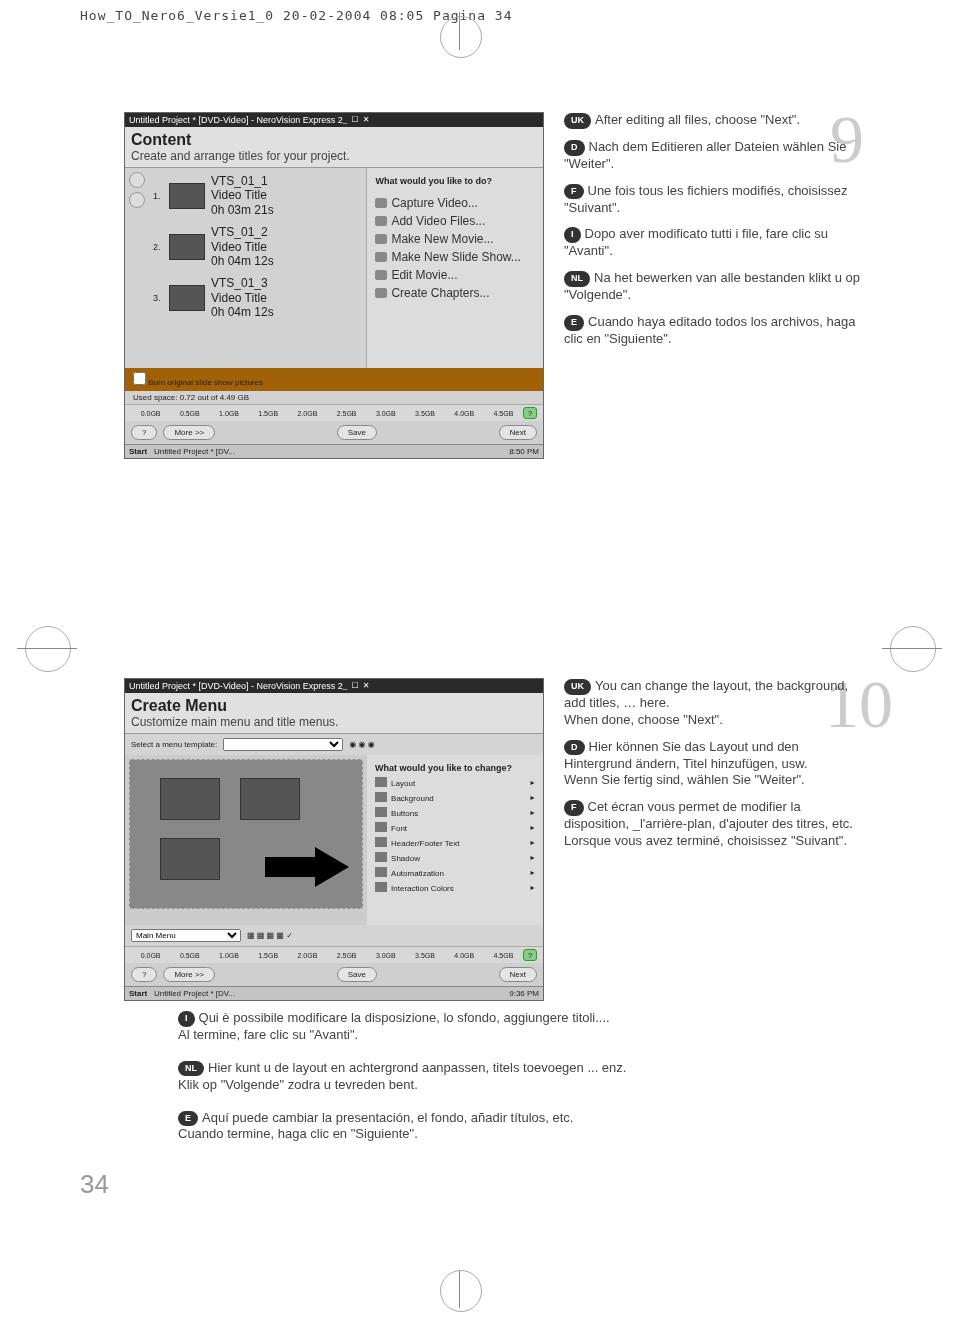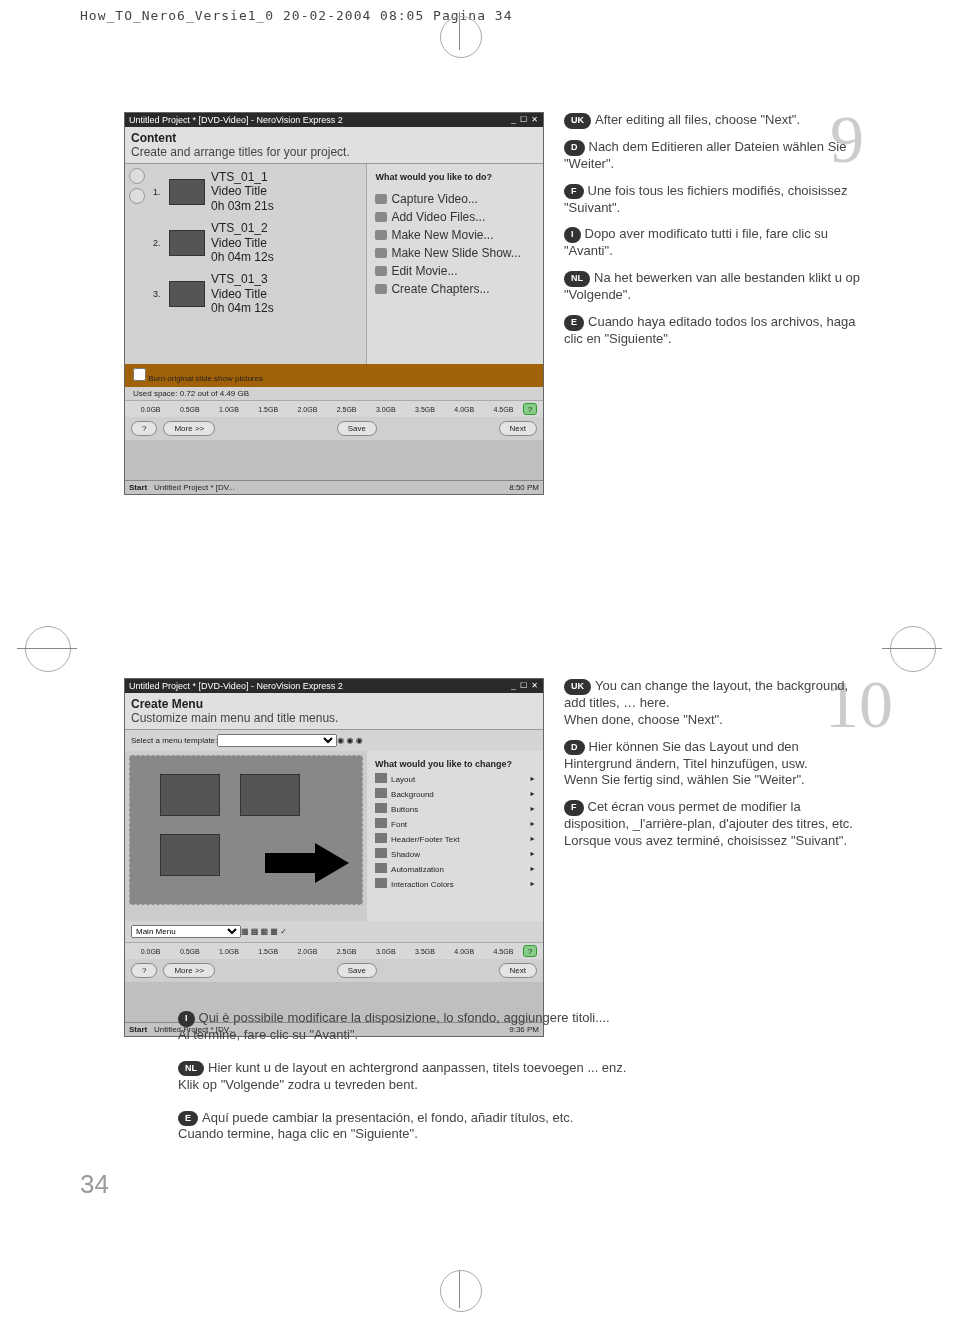--- a/index.html
+++ b/index.html
@@ -20,56 +20,56 @@
   .side-mark { position: absolute; width: 44px; height: 44px; }
   .side-mark::before { content: ""; position: absolute; width: 44px; height: 44px; border: 1px solid #aaa; border-radius: 50%; }
   .side-mark::after { content: ""; position: absolute; width: 60px; height: 1px; background: #888; top: 22px; left: -8px; }
   .side-left { top: 626px; left: 25px; }
   .side-right { top: 626px; right: 20px; }
 
   .section { position: absolute; display: flex; }
   .section1 { top: 112px; left: 124px; width: 740px; }
   .section2 { top: 678px; left: 124px; width: 740px; }
   .screenshot { width: 420px; background: #bfbfbf; border: 1px solid #666; font-size: 9px; color: #222; }
-  .titlebar { background: #2a2a2a; color: #fff; padding: 2px 4px; font-size: 9px; display: flex; justify-content: space-between; }
+  .titlebar { background: #2a2a2a; color: #fff; padding: 2px 4px; font-size: 9px; display: flex; justify-content: flex-start; }
   .titlebar-btns { font-size: 8px; letter-spacing: 1px; }
   .content-hdr { background: #e0e0e0; padding: 4px 6px; border-bottom: 1px solid #999; }
-  .content-hdr b { font-size: 12px; }
+  .content-hdr b { font-size: 16px; }
   .content-sub { font-size: 12px; color: #444; }
   .main-area { display: flex; background: #ccc; height: 200px; }
   .left-pane { width: 58%; padding: 6px; background: #d2d2d2; border-right: 1px solid #aaa; position: relative; }
   .right-pane { width: 42%; padding: 8px; background: #dcdcdc; }
   .right-pane b { font-size: 9px; display: block; margin-bottom: 8px; }
   .action-item { font-size: 12px; padding: 2px 0; color: #333; display: flex; align-items: center; gap: 4px; }
   .action-item::before { content: ""; width: 12px; height: 10px; background: #888; border-radius: 2px; }
   .clip-row { display: flex; align-items: center; gap: 6px; margin-bottom: 8px; }
   .clip-row .num { width: 10px; font-size: 9px; }
   .thumb { width: 36px; height: 26px; background: #555; border: 1px solid #333; }
   .clip-info { font-size: 12px; line-height: 1.2; }
   .chk-row { padding: 4px 8px; font-size: 8px; background: #a16207; }
   .used-row { padding: 2px 8px; font-size: 8px; background: #d2d2d2; }
   .ruler { display: flex; justify-content: space-between; padding: 2px 6px; font-size: 7px; background: #d8d8d8; border-top: 1px solid #aaa; align-items: center; }
   .bottom-btns { display: flex; justify-content: space-between; padding: 4px 6px; background: #cfcfcf; }
   .bottom-btns .btn { background: #e4e4e4; border: 1px solid #888; padding: 2px 10px; font-size: 8px; border-radius: 10px; }
-  .taskbar { display: flex; justify-content: space-between; background: #c4c4c4; padding: 2px 4px; font-size: 8px; border-top: 1px solid #888; margin-top: 40px; }
+  .taskbar { display: flex; justify-content: space-between; background: #c4c4c4; padding: 2px 4px; font-size: 8px; border-top: 1px solid #888; }
 
   .text-col { flex: 1; padding-left: 20px; font-size: 13px; line-height: 1.3; color: #444; }
   .lang-block { margin-bottom: 10px; }
   .pill { display: inline-block; background: #333; color: #fff; font-size: 9px; font-weight: bold; padding: 2px 7px; border-radius: 9px; margin-right: 4px; vertical-align: 1px; }
 
   .below-text { position: absolute; top: 1010px; left: 178px; width: 680px; font-size: 13px; line-height: 1.3; color: #444; }
   .below-text .lang-block { margin-bottom: 16px; }
 
   .menu-preview { width: 56%; height: 150px; background: #888; border: 1px dashed #bbb; margin: 4px; position: relative; }
   .mp-thumb { position: absolute; width: 60px; height: 42px; background: #555; border: 1px solid #333; }
   .opts-pane { width: 42%; padding: 8px; background: #dcdcdc; }
   .opt-item { font-size: 8px; padding: 2px 0; display: flex; justify-content: space-between; align-items: center; }
   .opt-item::after { content: "▸"; font-size: 8px; }
   .opt-item span:first-child::before { content: ""; display: inline-block; width: 12px; height: 10px; background: #777; margin-right: 4px; vertical-align: -1px; }
-  .template-row { padding: 4px 6px; background: #d4d4d4; font-size: 8px; display: flex; align-items: center; }
+  .template-row { padding: 4px 6px; background: #d4d4d4; font-size: 8px; display: flex; align-items: center; gap: 6px; }
   .template-row select { font-size: 8px; width: 120px; }
   .arrow-big { position: absolute; top: 92px; left: 190px; width: 0; height: 0; border-top: 20px solid transparent; border-bottom: 20px solid transparent; border-left: 34px solid #000; }
   .arrow-shaft { position: absolute; top: 102px; left: 140px; width: 56px; height: 20px; background: #000; }
 
   .ruler .tick { flex: 1; text-align: center; }
   .qmark { width: 14px; height: 12px; background: #8c8; border: 1px solid #393; border-radius: 3px; font-size: 8px; text-align: center; line-height: 12px; }
   .nav-circ { width: 16px; height: 16px; background: #ddd; border: 1px solid #999; border-radius: 50%; margin-bottom: 4px; }
 </style>
 </head>
 <body>

